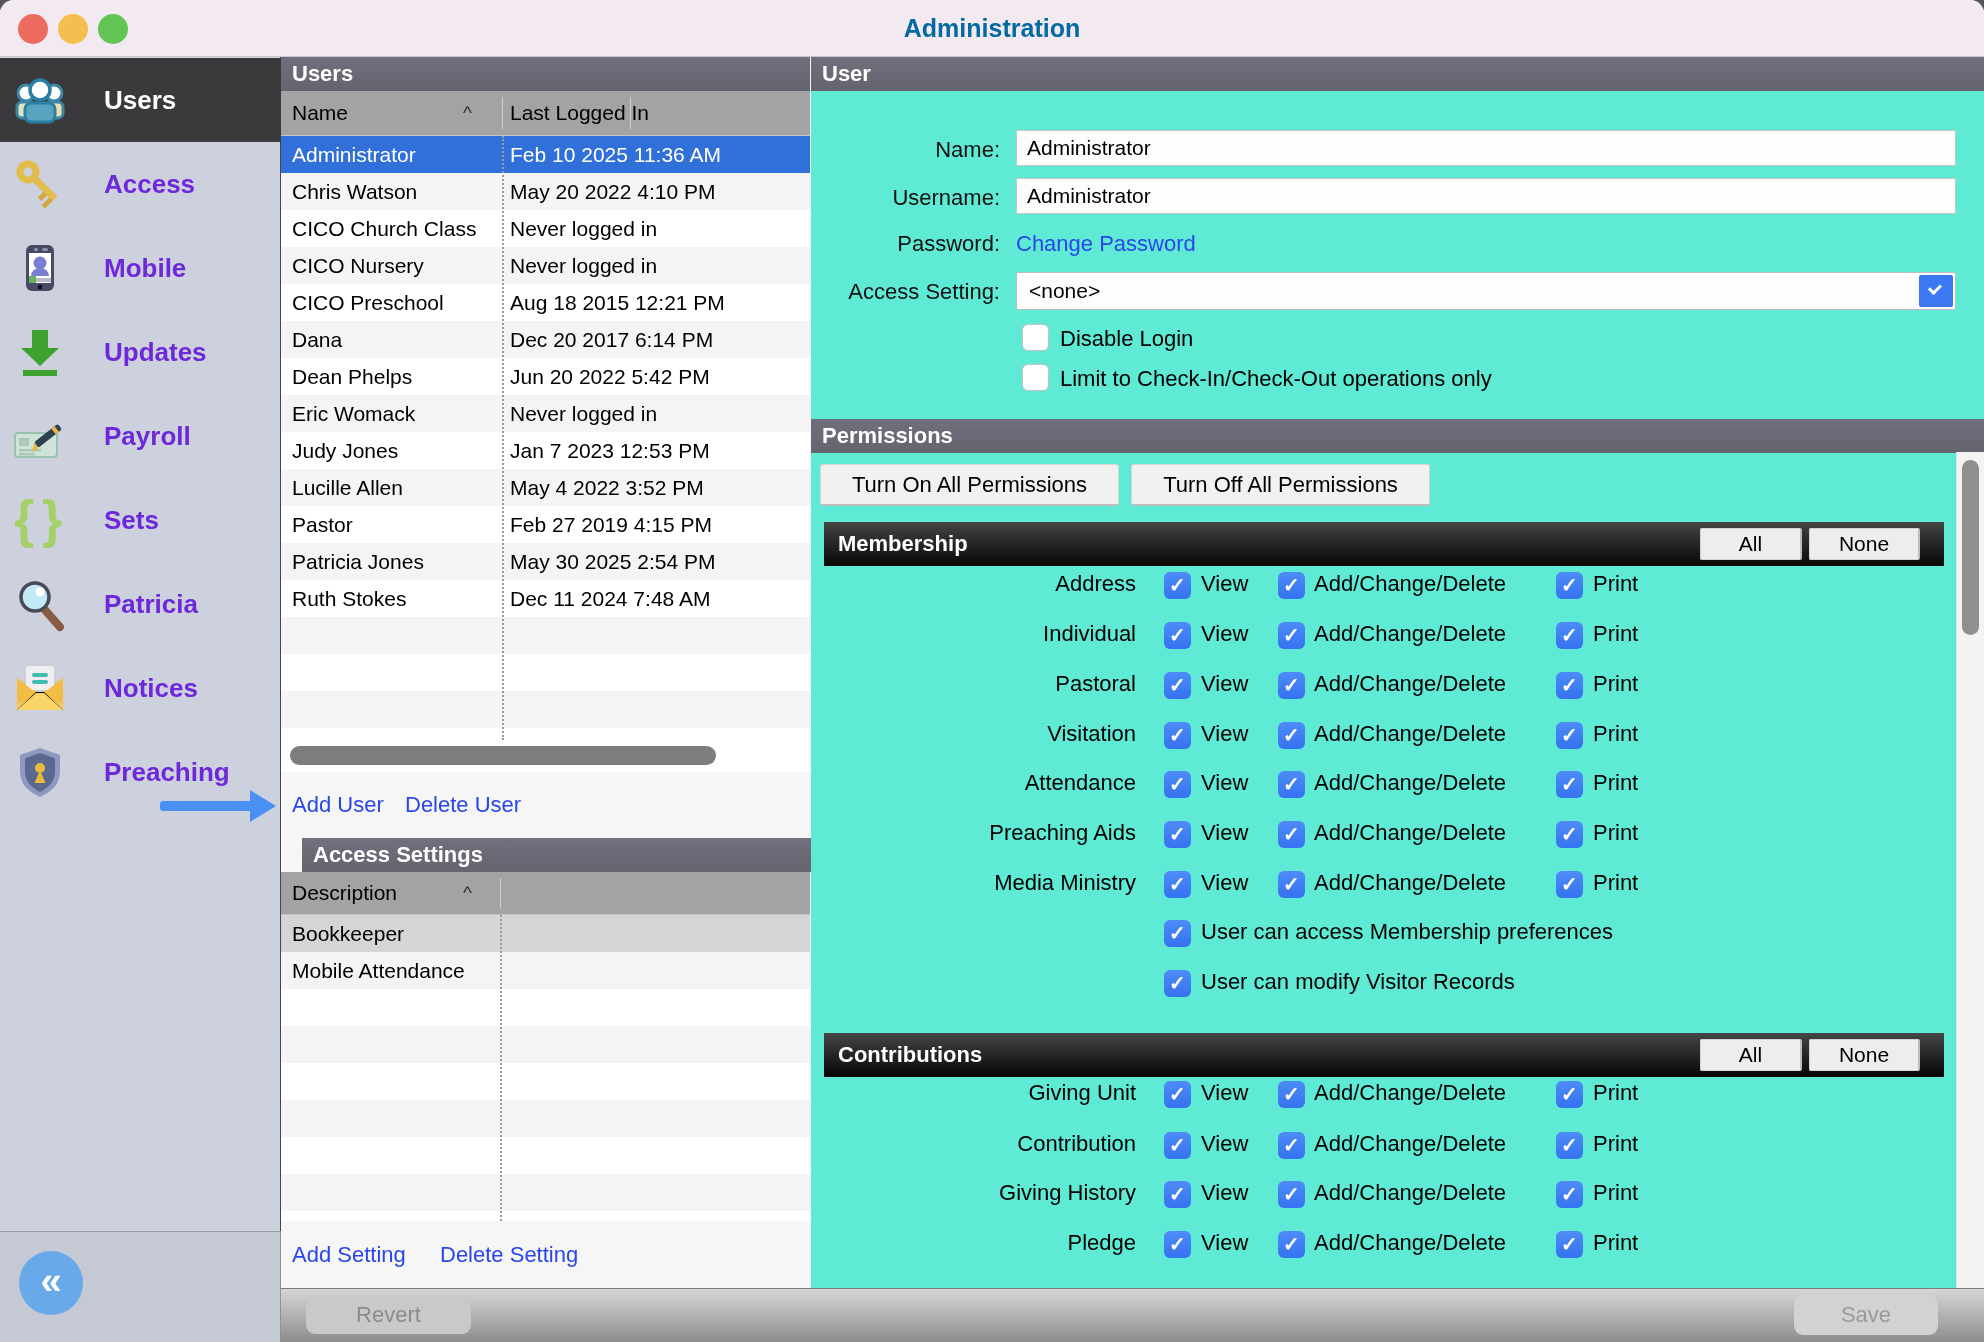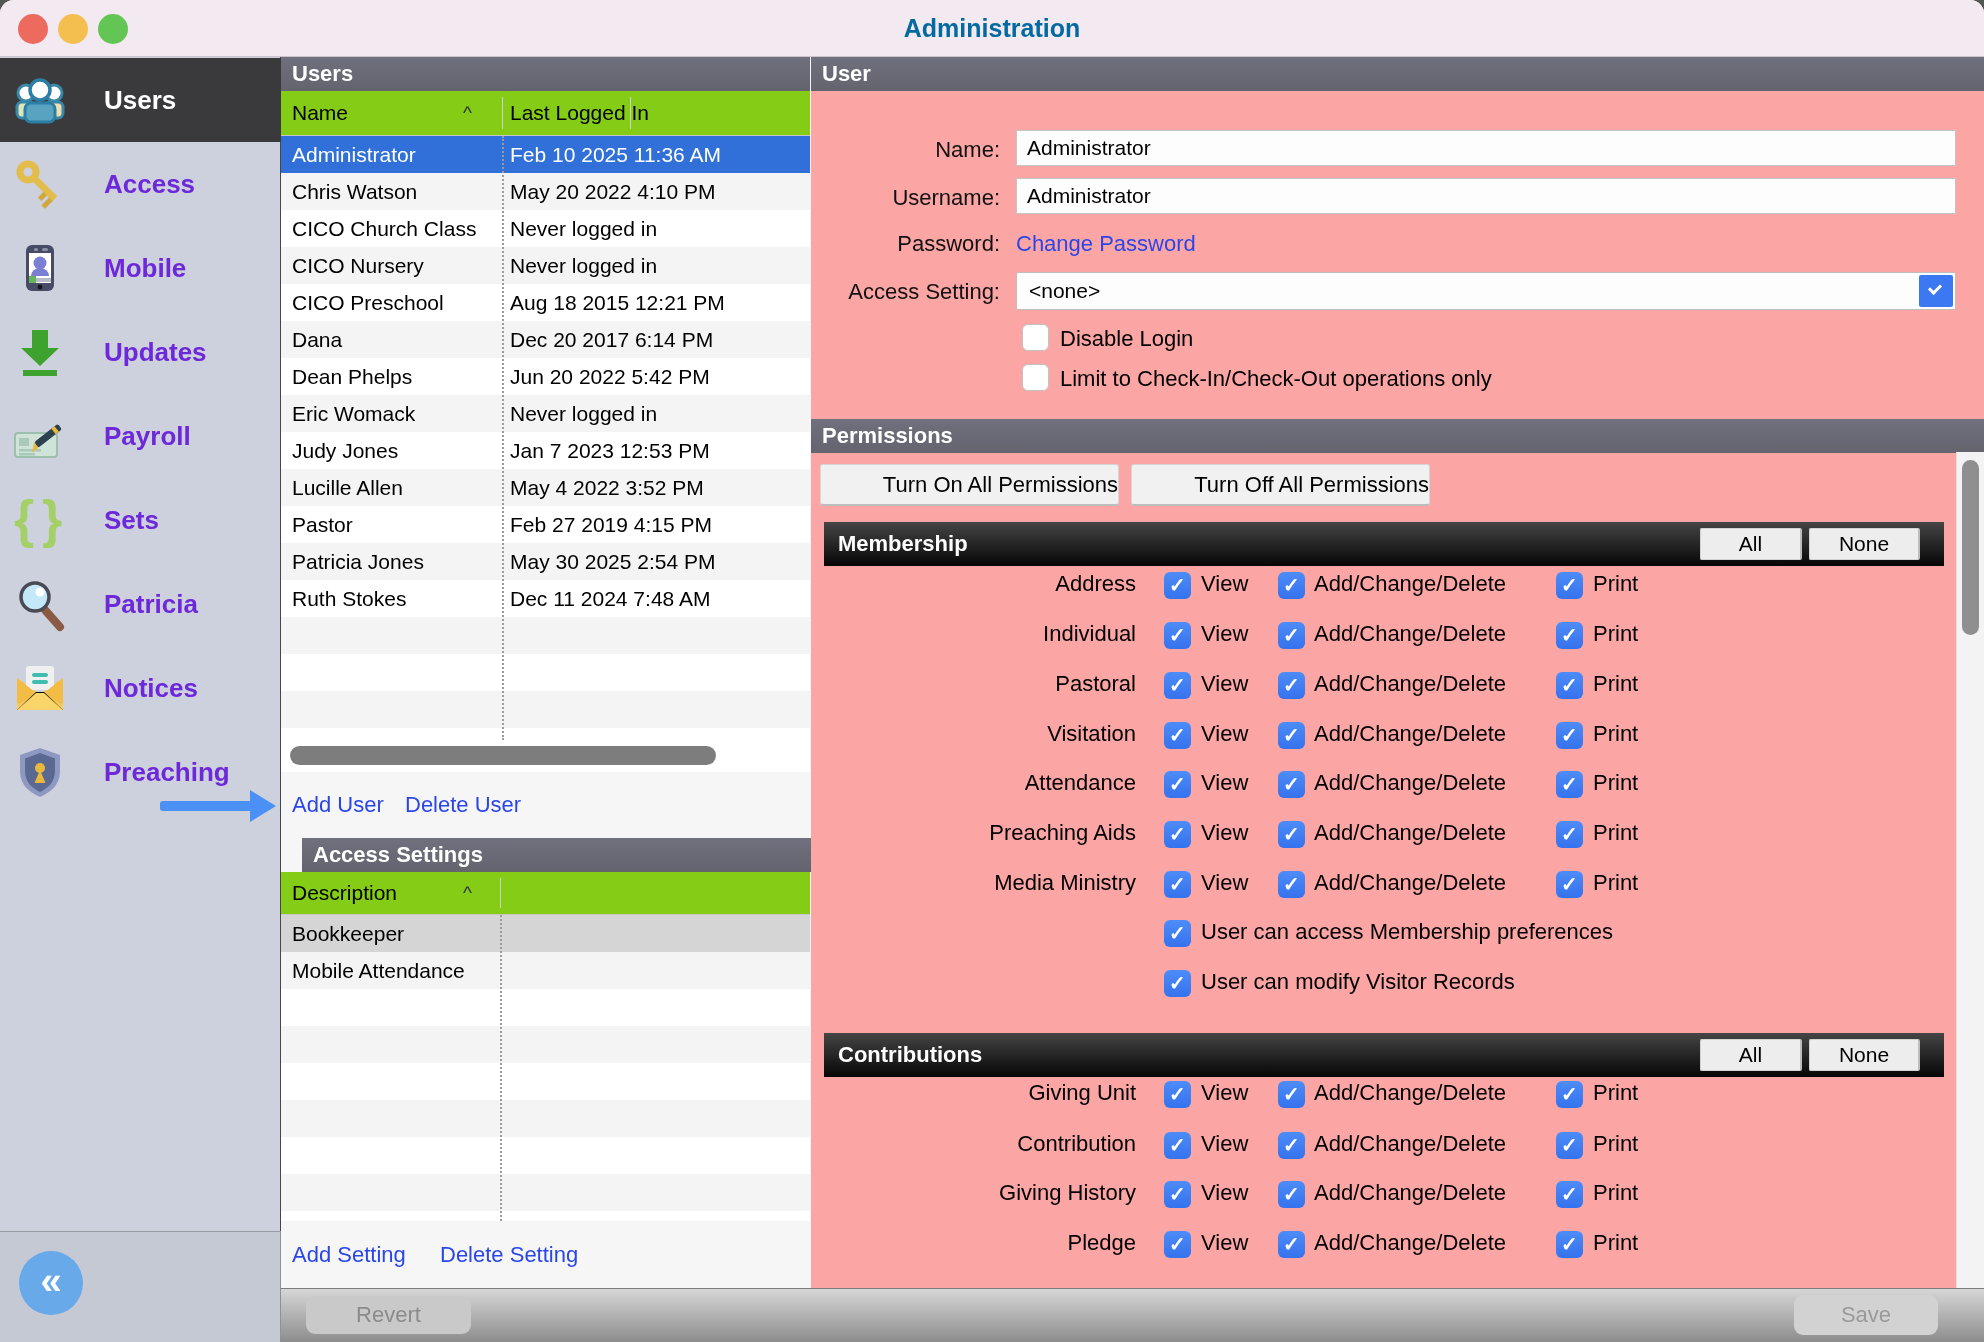--- a/index.html
+++ b/index.html
@@ -23,53 +23,53 @@
   .side-item.selected .side-label{color:#ffffff;}
   .side-bottom{position:absolute;left:0;top:1231px;width:281px;height:111px;background:#c5c9d3;border-top:1px solid #979ba4;border-right:1px solid #8f9199;}
   .collapse-circle{position:absolute;left:19px;top:19px;width:64px;height:64px;border-radius:50%;background:#68a9ea;color:#fff;text-align:center;font-size:38px;line-height:60px;font-weight:bold;}
   .collapse-label{position:absolute;left:104px;top:0;height:102px;line-height:102px;font-size:26px;font-weight:bold;color:#0e0e0e;}
 
   
   .panel-header{position:absolute;height:34px;background:linear-gradient(#70707e,#64646f);color:#fff;font-size:22px;font-weight:bold;line-height:34px;padding-left:11px;}
 
   
   .middle{position:absolute;left:281px;top:57px;width:529px;height:1231px;background:#f6f6f6;border-right:1px solid #48484c;}
-  .tbl-header{position:absolute;left:0;width:529px;background:#84cc16;border-bottom:1px solid #c6c6c6;font-size:21px;color:#000;}
+  .tbl-header{position:absolute;left:0;width:529px;background:#a3a3a3;border-bottom:1px solid #c6c6c6;font-size:21px;color:#000;}
   .tbl-header .col1{position:absolute;left:11px;top:0;bottom:0;display:flex;align-items:center;}
   .tbl-header .sortc{position:absolute;left:182px;top:0;bottom:0;display:flex;align-items:center;font-size:19px;color:#333;}
   .tbl-header .col2{position:absolute;left:229px;top:0;bottom:0;display:flex;align-items:center;}
   .hdiv{position:absolute;top:6px;bottom:6px;width:1px;background:#cfcfcf;}
   .trow{position:absolute;left:0;width:529px;height:37px;font-size:21px;color:#000;}
   .trow .c1{position:absolute;left:11px;top:0;height:37px;line-height:37px;white-space:nowrap;}
   .trow .c2{position:absolute;left:229px;top:0;height:37px;line-height:37px;white-space:nowrap;}
   .trow.alt{background:#f4f4f5;}
   .trow.sel-blue{background:#3070d8;}
   .trow.sel-blue .c1,.trow.sel-blue .c2{color:#fff;}
   .trow.sel-gray{background:#d5d5d6;}
   .dotline{position:absolute;width:0;border-left:2px dotted #9b9b9b;}
   .hscroll-zone{position:absolute;left:0;width:529px;background:#fff;}
   .hscroll-thumb{position:absolute;left:9px;top:6px;width:426px;height:19px;border-radius:10px;background:#7d7d7d;}
   .links-row{position:absolute;left:0;width:529px;font-size:22px;}
   .blue-link{color:#2a46e8;cursor:pointer;text-decoration:none;}
   .links-row span{margin-right:0;}
 
   
-  .rightp{position:absolute;left:811px;top:57px;width:1173px;height:1231px;background:#fca5a5;}
+  .rightp{position:absolute;left:811px;top:57px;width:1173px;height:1231px;background:#5eead4;}
   .form-label{position:absolute;width:189px;text-align:right;font-size:22px;color:#111;}
   .text-input{position:absolute;left:205px;width:940px;height:36px;border:1px solid #c4c4c4;background:#fdfdfd;font-size:21px;color:#000;padding:0 10px;border-radius:1px;}
   .combo{position:absolute;left:205px;width:940px;height:38px;border:1px solid #bdbdbd;background:#fdfdfd;border-radius:2px;}
   .combo .val{position:absolute;left:12px;top:0;height:36px;line-height:36px;font-size:21px;color:#000;}
   .combo .btn{position:absolute;right:2px;top:2px;width:34px;height:32px;background:#3b78f2;border-radius:2px;}
   .combo .btn .chev{position:absolute;left:10px;top:9px;width:12px;height:8px;border-left:3px solid #fff;border-bottom:3px solid #fff;transform:rotate(-45deg);}
   .cb{position:absolute;width:27px;height:27px;border-radius:6px;}
   .cb.off{background:#fff;border:1px solid #c2c2c2;}
   .cb.on{background:linear-gradient(#4d8cf8,#3572ee);}
   .cb.on::after{content:"✓";position:absolute;left:0;top:0;width:27px;height:27px;line-height:26px;text-align:center;color:#fff;font-size:20px;font-weight:bold;}
   .cb-label{position:absolute;font-size:22px;color:#000;white-space:nowrap;}
-  .perm-btn{position:absolute;top:407px;height:42px;background:#f1f1f1;border:1px solid #d6d6d6;border-bottom:2px solid #bdbdbd;border-radius:3px;font-size:22px;color:#000;text-align:right;line-height:40px;cursor:pointer;}
+  .perm-btn{position:absolute;top:407px;height:42px;background:#f1f1f1;border:1px solid #d6d6d6;border-bottom:2px solid #bdbdbd;border-radius:3px;font-size:22px;color:#000;text-align:center;line-height:40px;cursor:pointer;}
   .section-bar{position:absolute;left:13px;width:1120px;height:44px;background:linear-gradient(#454545,#060606);color:#fff;}
   .section-bar .stitle{position:absolute;left:14px;top:0;height:44px;line-height:44px;font-size:22px;font-weight:bold;}
   .mini-btn{position:absolute;top:6px;height:32px;background:#ededed;border:1px solid #d2d2d2;border-right:2px solid #bdbdbd;border-radius:2px;font-size:21px;color:#000;text-align:center;line-height:30px;cursor:pointer;}
   .prow-label{position:absolute;width:325px;text-align:right;font-size:22px;color:#000;white-space:nowrap;}
   .vscroll-track{position:absolute;left:1145px;top:395px;width:28px;height:836px;background:#f3f3f3;border-left:1px solid #e0e0e0;}
   .vscroll-thumb{position:absolute;left:5px;top:8px;width:17px;height:175px;border-radius:9px;background:#8f8f8f;}
 
   
   .bottom-bar{position:absolute;left:281px;top:1288px;width:1703px;height:54px;background:linear-gradient(#d6d6d6,#8d8d8d);border-top:1px solid #7c7c7c;}
   .bb-btn{position:absolute;border-radius:9px;font-size:22px;text-align:center;}

